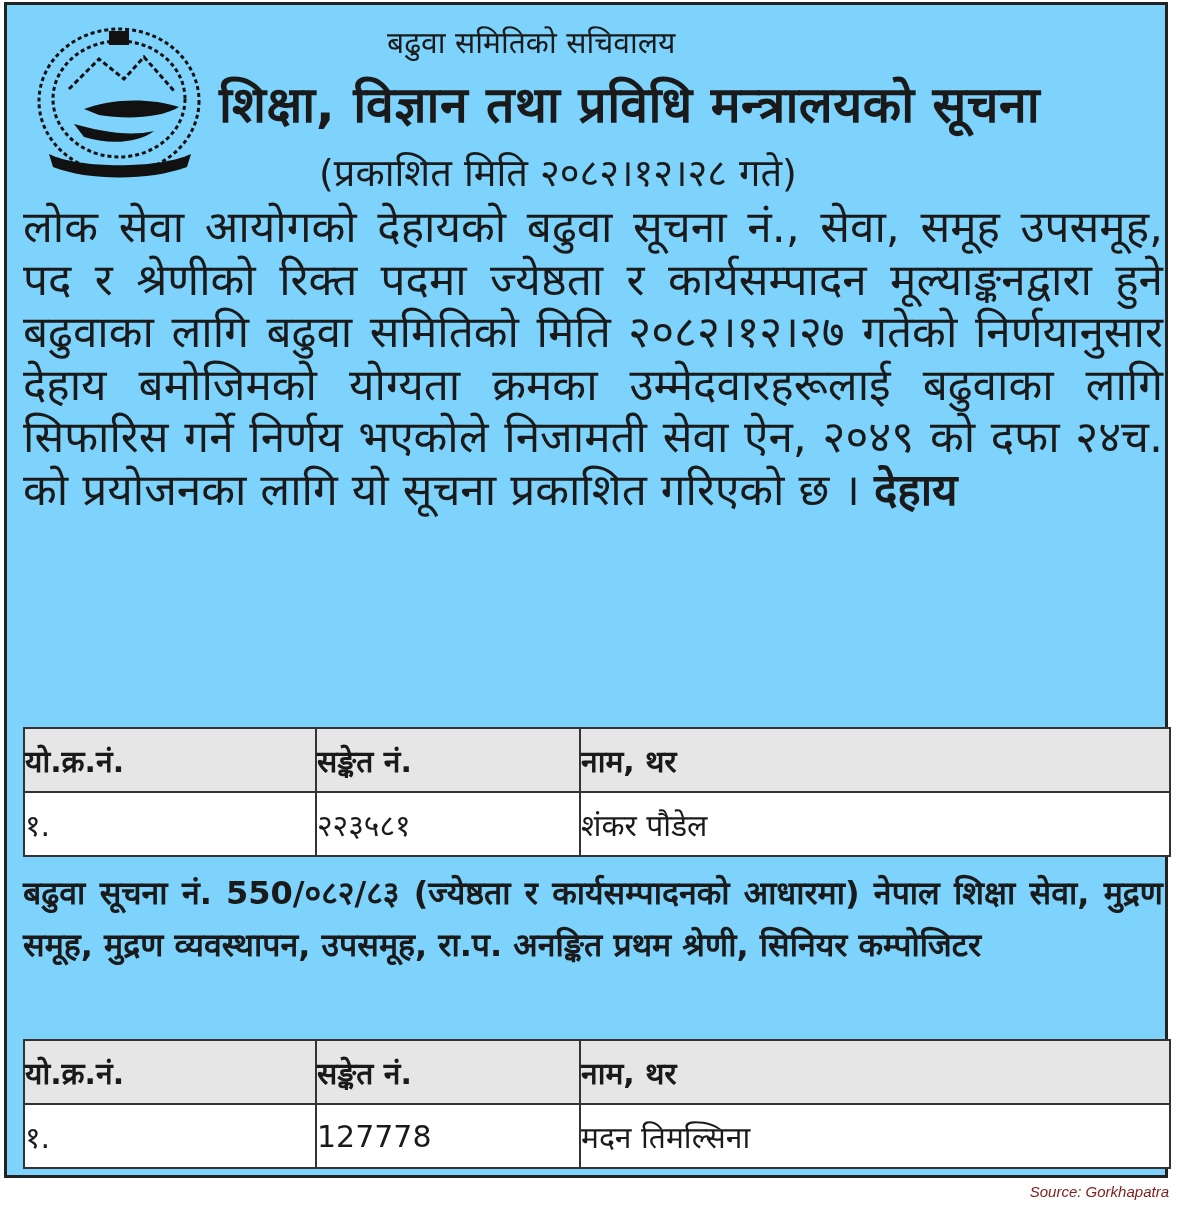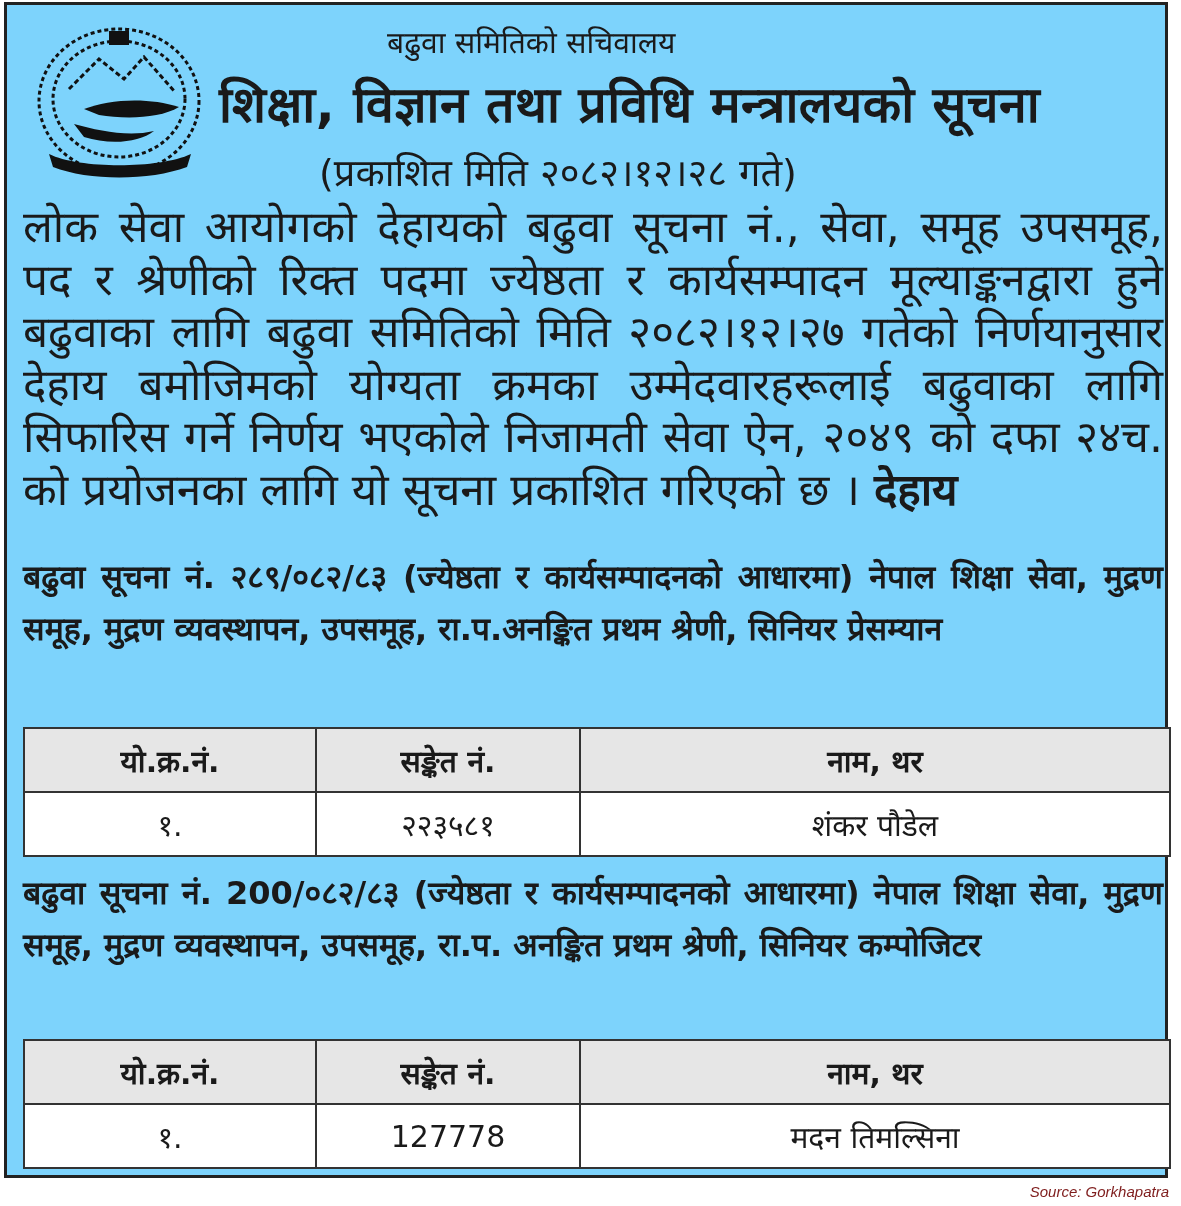--- a/index.html
+++ b/index.html
@@ -31,21 +31,21 @@
     .notice-head {
       position: absolute; left: 16px; width: 1140px; font-size: 32px; line-height: 52px; font-weight: bold;
       text-align: justify; text-align-last: left;
     }
     .notice1 { top: 546px; }
     .notice2 { top: 862px; }
     table.result {
       position: absolute; left: 16px; width: 1148px; border-collapse: collapse; font-size: 30px;
     }
     table.result th, table.result td {
-      border: 2px solid #333; text-align: center; height: 62px; padding: 0;
+      border: 2px solid #333; text-align: left; height: 62px; padding: 0;
     }
     table.result th { background: #e6e6e6; font-weight: bold; }
     table.result td { background: #fff; font-weight: normal; }
     .t1 { top: 722px; }
     .t2 { top: 1034px; }
     .col1 { width: 290px; }
     .col2 { width: 262px; }
     .source {
       position: absolute; right: 12px; top: 1183px; font-family: "Liberation Sans", sans-serif;
       font-style: italic; font-size: 15px; color: #7f1d1d;
@@ -70,40 +70,39 @@
 
   <div class="secretariat">बढुवा समितिको सचिवालय</div>
   <div class="title">शिक्षा, विज्ञान तथा प्रविधि मन्त्रालयको सूचना</div>
   <div class="pubdate">(प्रकाशित मिति २०८२।१२।२८ गते)</div>
 
   <div class="para">
     <span>लोक सेवा आयोगको देहायको बढुवा सूचना नं., सेवा, समूह उपसमूह, पद र श्रेणीको रिक्त पदमा ज्येष्ठता र कार्यसम्पादन मूल्याङ्कनद्वारा हुने बढुवाका लागि बढुवा समितिको मिति २०८२।१२।२७ गतेको निर्णयानुसार देहाय बमोजिमको योग्यता क्रमका उम्मेदवारहरूलाई बढुवाका लागि सिफारिस गर्ने निर्णय भएकोले निजामती सेवा ऐन, २०४९ को दफा २४च. को प्रयोजनका लागि यो सूचना प्रकाशित गरिएको छ ।</span>
     <span class="bold">देहाय</span>
   </div>
 
-  <div class="notice-head notice1">बढुवा सूचना नं. २८९/०८२/८३ (ज्येष्ठता र कार्यसम्पादनको आधारमा) नेपाल शिक्षा सेवा, मुद्रण समूह, मुद्रण व्यवस्थापन, उपसमूह, रा.प.अनङ्कित प्रथम श्रेणी, सिनियर प्रेसम्यान</div>
 
   <table class="result t1">
     <thead>
       <tr>
         <th class="col1">यो.क्र.नं.</th>
         <th class="col2">सङ्केत नं.</th>
         <th>नाम, थर</th>
       </tr>
     </thead>
     <tbody>
       <tr>
         <td>१.</td>
         <td>२२३५८१</td>
         <td>शंकर पौडेल</td>
       </tr>
     </tbody>
   </table>
 
-  <div class="notice-head notice2">बढुवा सूचना नं. 200/०८२/८३ (ज्येष्ठता र कार्यसम्पादनको आधारमा) नेपाल शिक्षा सेवा, मुद्रण समूह, मुद्रण व्यवस्थापन, उपसमूह, रा.प. अनङ्कित प्रथम श्रेणी, सिनियर कम्पोजिटर</div>
+  <div class="notice-head notice2">बढुवा सूचना नं. 550/०८२/८३ (ज्येष्ठता र कार्यसम्पादनको आधारमा) नेपाल शिक्षा सेवा, मुद्रण समूह, मुद्रण व्यवस्थापन, उपसमूह, रा.प. अनङ्कित प्रथम श्रेणी, सिनियर कम्पोजिटर</div>
 
   <table class="result t2">
     <thead>
       <tr>
         <th class="col1">यो.क्र.नं.</th>
         <th class="col2">सङ्केत नं.</th>
         <th>नाम, थर</th>
       </tr>
     </thead>
     <tbody>

